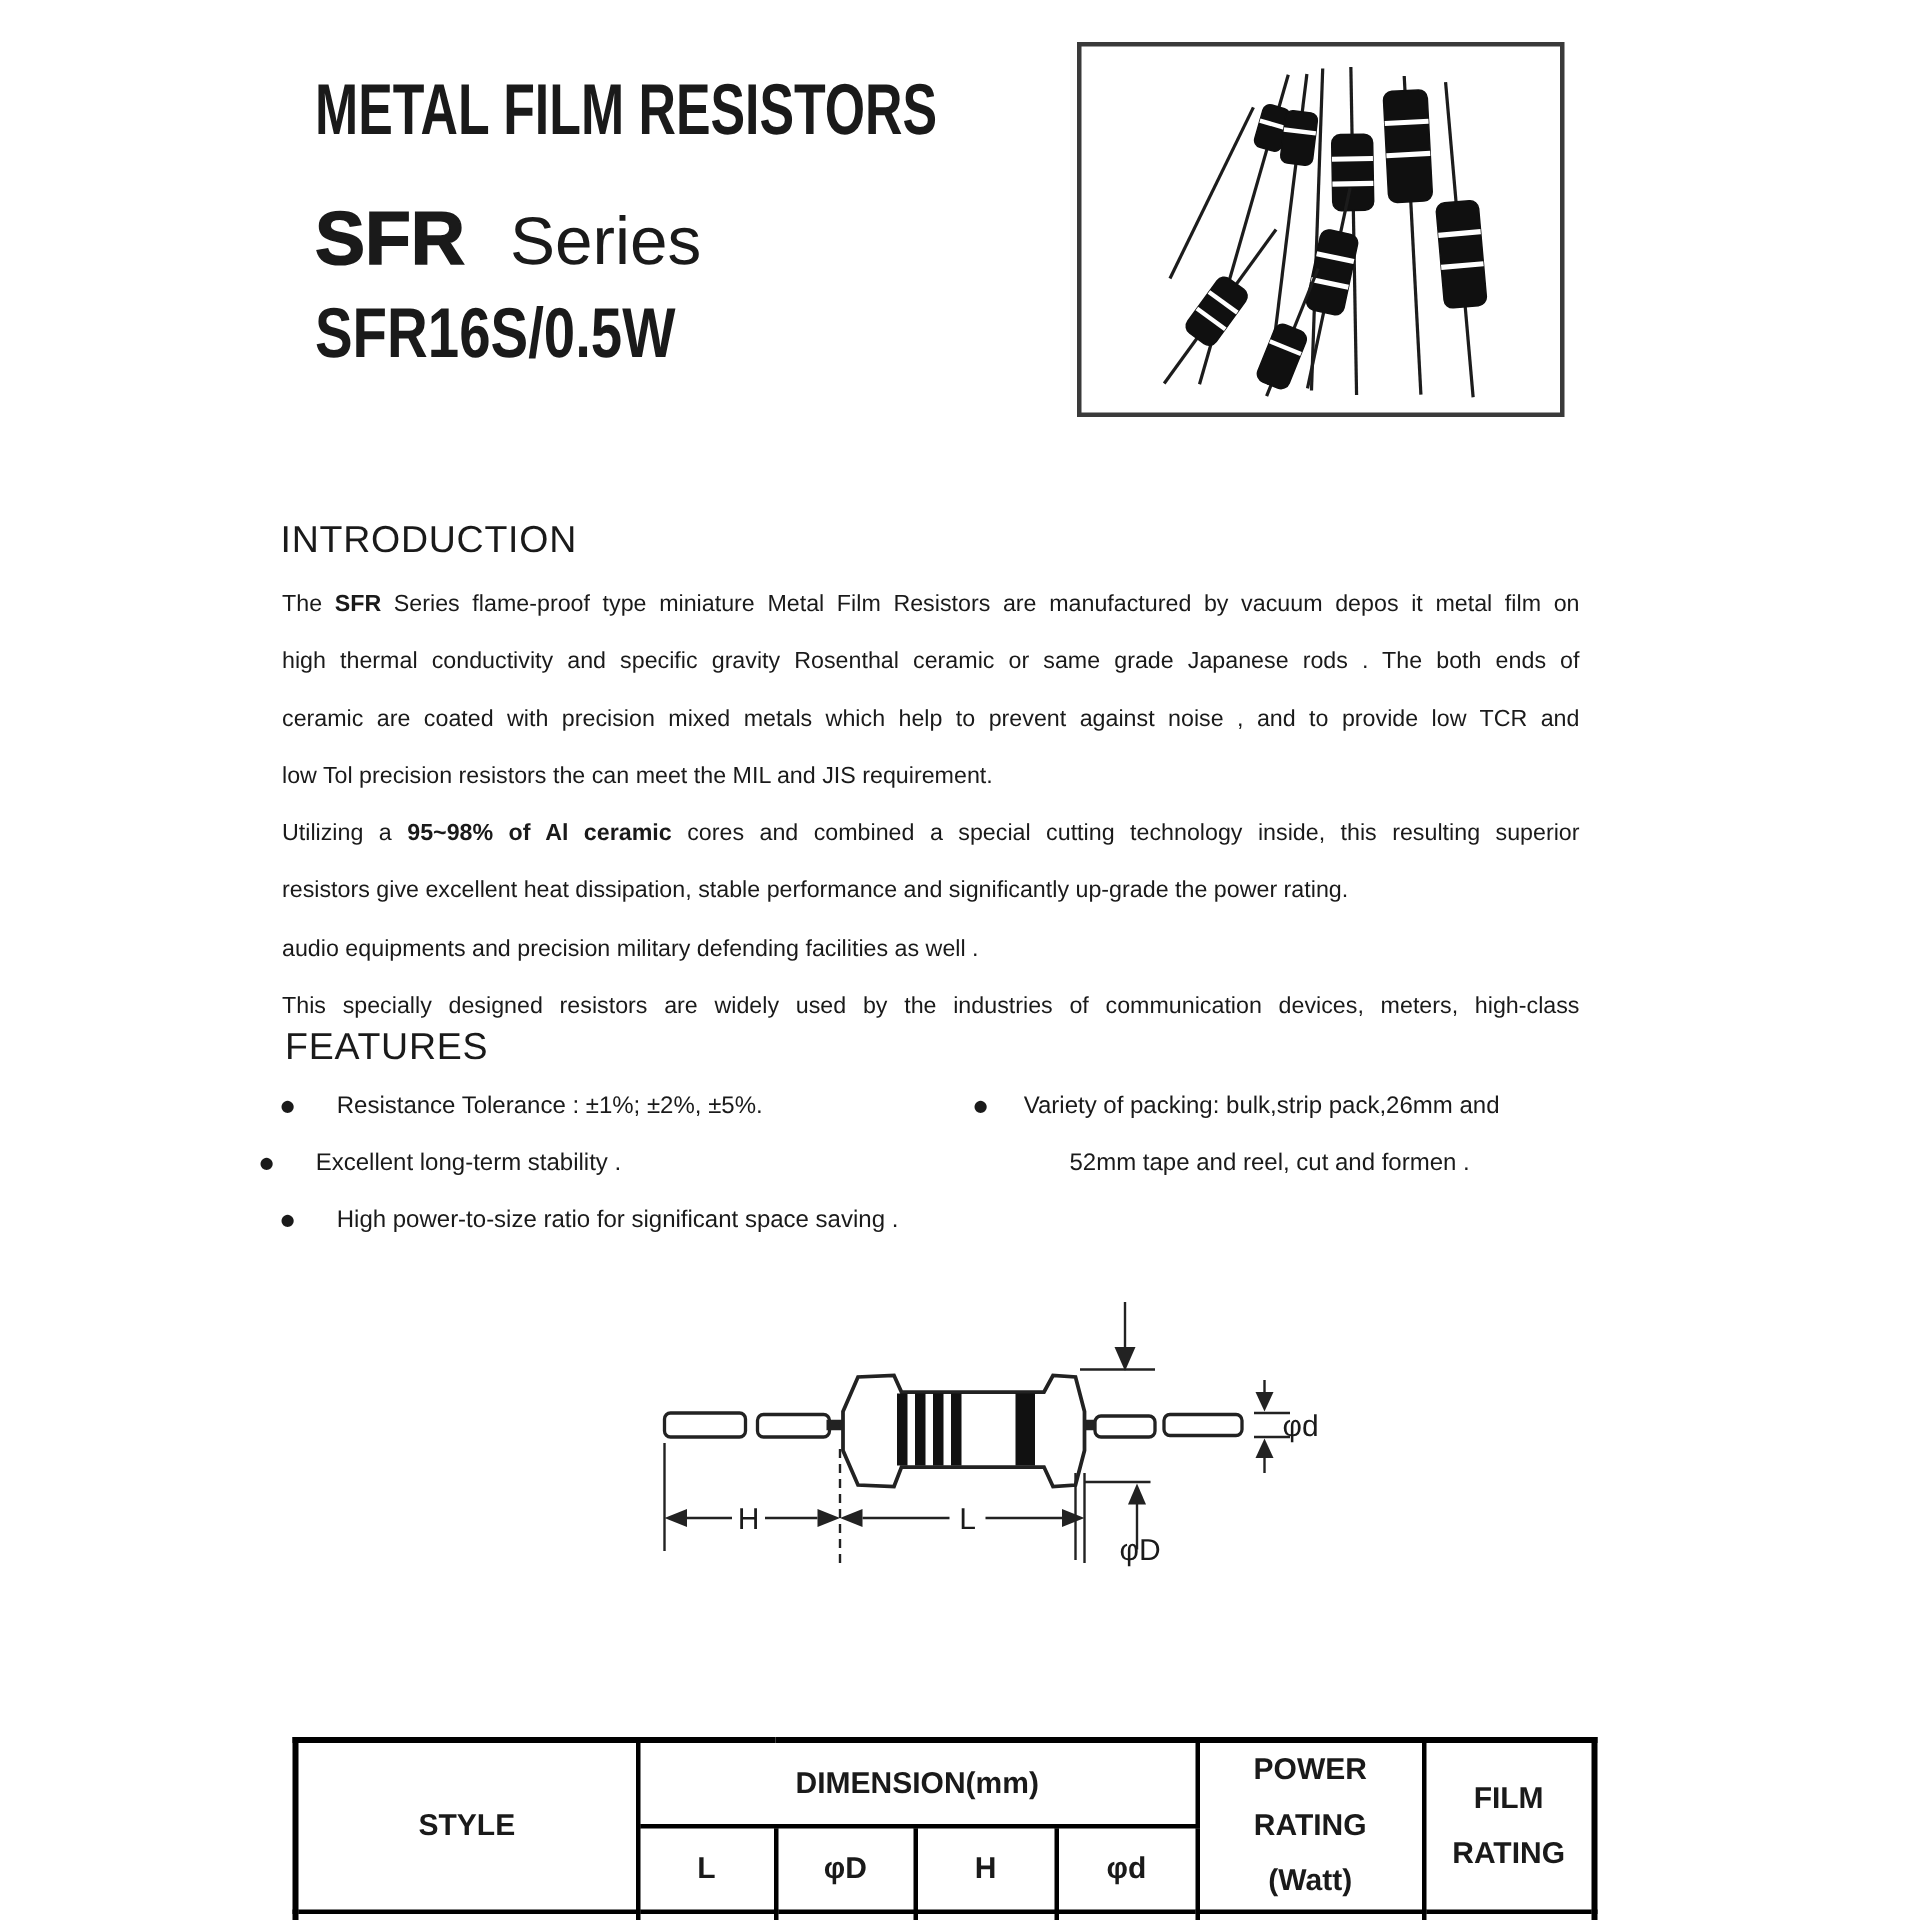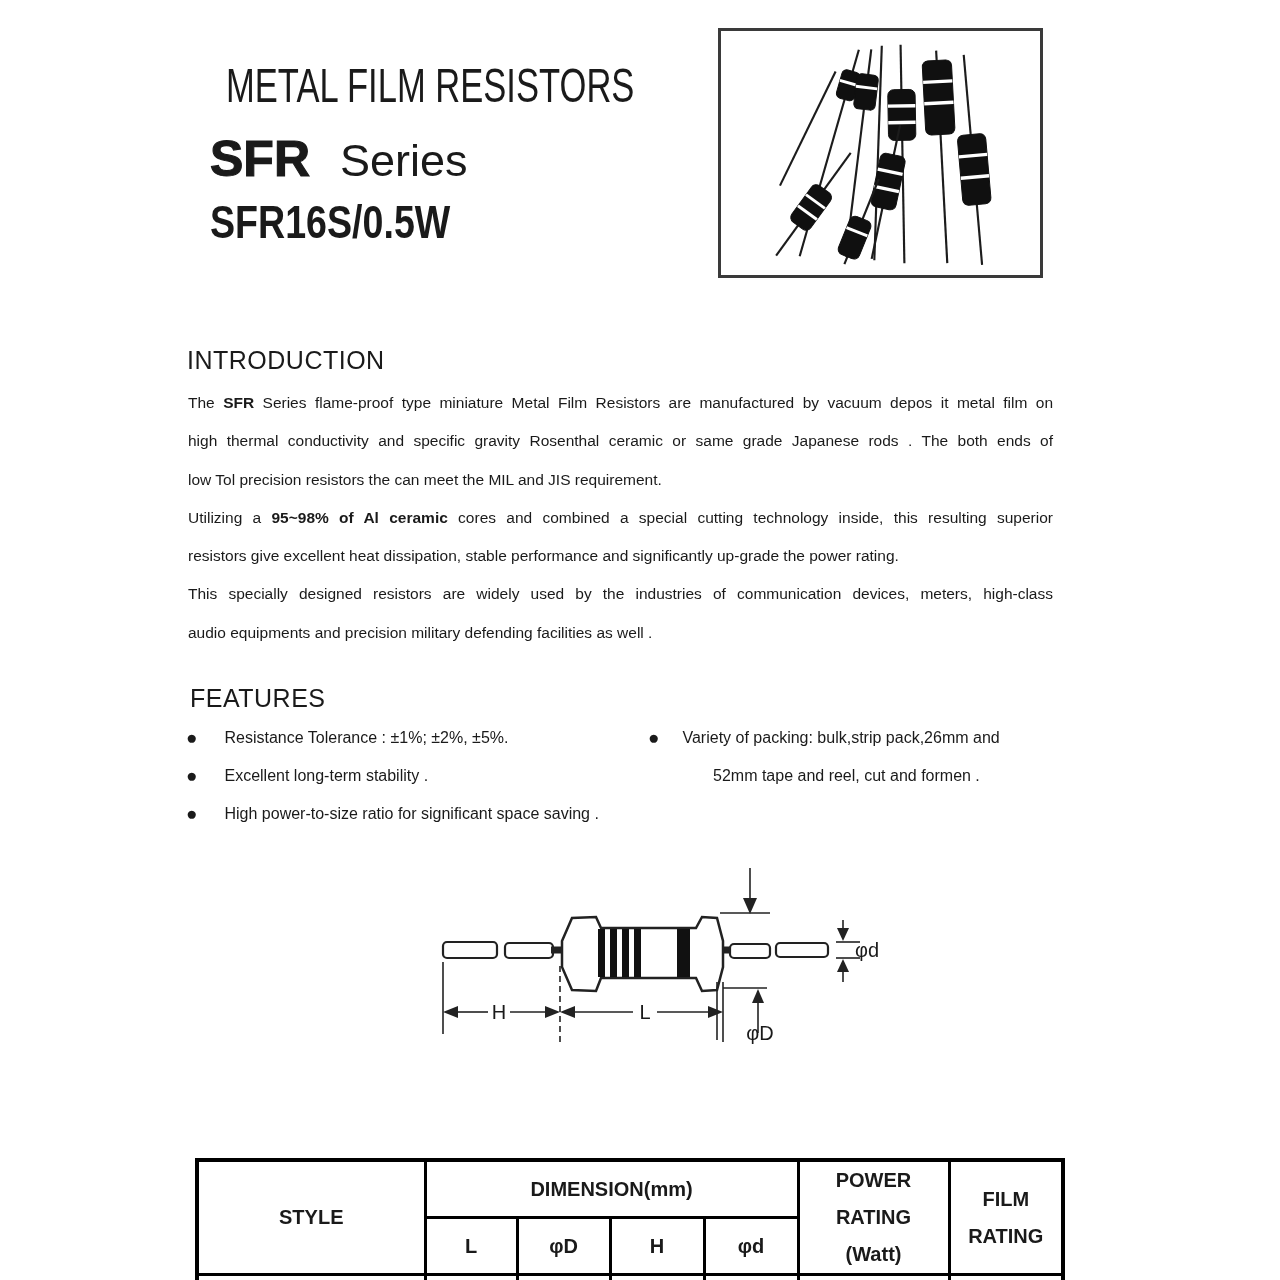--- a/index.html
+++ b/index.html
@@ -1,20 +1,20 @@
 <!DOCTYPE html>
 <html><head>
 <meta charset="utf-8">
 <style>
   html,body{margin:0;padding:0;width:1280px;height:1280px;background:#fff;overflow:hidden;}
   body{font-family:"Liberation Sans",sans-serif;color:#1a1a1a;position:relative;}
   .abs{position:absolute;}
 
   
-  .doc-title{left:226px;top:46px;font-size:48px;font-weight:normal;white-space:nowrap;margin-top:12px;}
+  .doc-title{left:210px;top:46px;font-size:48px;font-weight:bold;white-space:nowrap;}
   .squeeze{display:inline-block;transform:scaleX(0.72);transform-origin:0 50%;}
   .squeeze80{display:inline-block;transform:scaleX(0.80);transform-origin:0 50%;}
   .series-line{left:210px;top:118px;white-space:nowrap;margin-top:12px;}
   .sfr{font-size:50px;font-weight:bold;-webkit-text-stroke:1.1px #1a1a1a;}
   .series-word{font-size:45px;font-weight:normal;margin-left:30px;}
   .model-line{left:210px;top:194px;font-size:47px;font-weight:bold;white-space:nowrap;}
 
   
   .photo-frame{left:718px;top:28px;width:319px;height:244px;border:3px solid #3a3a3a;background:#fff;}
   .photo-frame svg{display:block;width:100%;height:100%;}
@@ -122,31 +122,32 @@
         <rect class="ph-stripe" x="130" y="205" width="23" height="3"></rect>
       </g>
   </svg>
 </div>
 
 <div class="abs sec-heading intro-heading">INTRODUCTION</div>
 
 <div class="abs intro-body">
   <div class="iline j"><span>The </span><span class="b">SFR</span><span> Series flame-proof type miniature Metal Film Resistors are manufactured by vacuum depos it metal film on</span></div>
   <div class="iline j"><span>high thermal conductivity and specific gravity Rosenthal ceramic or same grade Japanese rods .  The both ends of</span></div>
+  <div class="iline j"><span>ceramic are coated with precision mixed metals which help to prevent against noise , and to provide low TCR and</span></div>
   <div class="iline"><span>low Tol precision resistors the can meet the MIL and JIS requirement.</span></div>
   <div class="iline j"><span>Utilizing a </span><span class="b">95~98% of Al ceramic</span><span> cores and combined a special cutting technology inside, this resulting superior</span></div>
   <div class="iline"><span>resistors give excellent heat dissipation,  stable performance and significantly up-grade the power rating.</span></div>
+  <div class="iline"><span>audio equipments and precision military defending facilities as well .</span></div>
   <div class="iline j"><span>This specially designed resistors are widely used by the industries of communication devices,  meters,  high-class</span></div>
-  <div class="iline"><span>audio equipments and precision military defending facilities as well .</span></div>
 </div>
 
 <div class="abs sec-heading feat-heading">FEATURES</div>
 
 <div class="feat-row" style="left:186px;top:726px;"><span class="bullet">●</span><span>Resistance Tolerance : ±1%;  ±2%,  ±5%.</span></div>
-<div class="feat-row" style="left:186px;top:764px;"><span class="bullet">●</span><span>Excellent long-term stability .</span></div>
+<div class="feat-row" style="left:172px;top:764px;"><span class="bullet">●</span><span>Excellent long-term stability .</span></div>
 <div class="feat-row" style="left:186px;top:802px;"><span class="bullet">●</span><span>High power-to-size ratio for significant space saving .</span></div>
 <div class="feat-row" style="left:648px;top:726px;text-align:center;"><span class="bullet r">●</span><span>Variety of packing: bulk,strip pack,26mm and</span></div>
 <div class="feat-row" style="left:713px;top:764px;"><span>52mm tape and reel, cut and formen .</span></div>
 
 <div class="abs diagram">
 <svg viewBox="0 0 460 200" width="460" height="200">
 
   <line class="d-line" x1="320" y1="6" x2="320" y2="37"></line>
   <polygon class="d-arrow" points="313,36 327,36 320,52"></polygon>
   <line class="d-line" x1="290" y1="51" x2="340" y2="51"></line>

